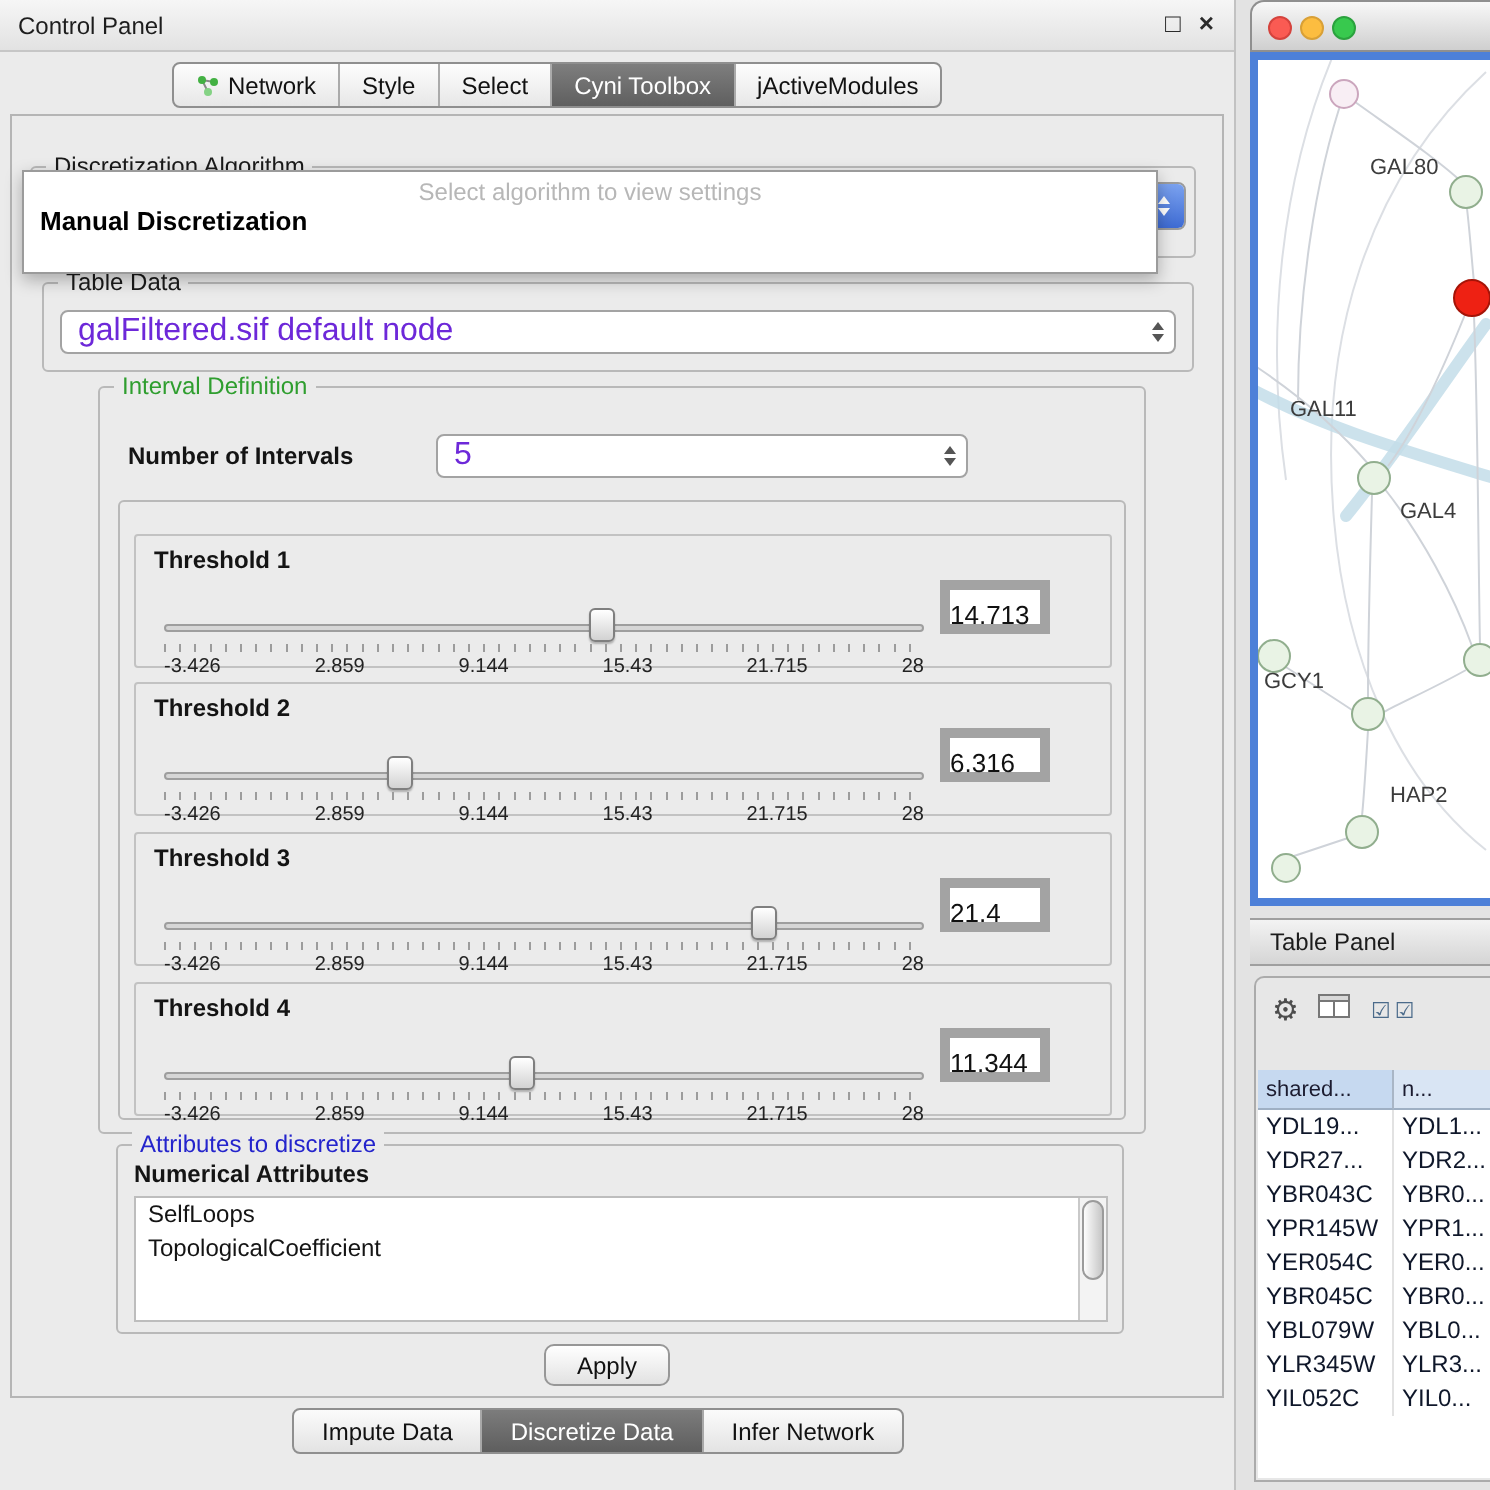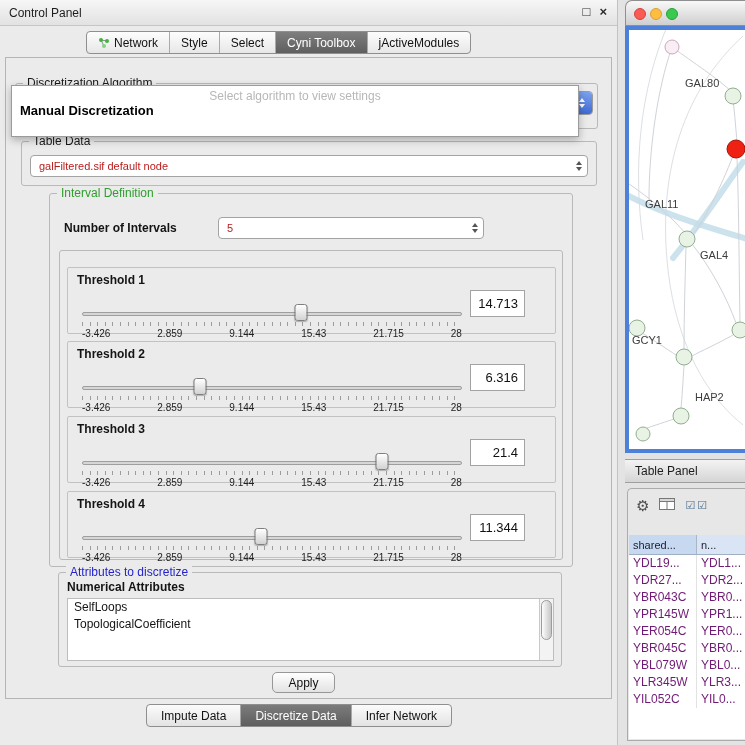--- a/index.html
+++ b/index.html
@@ -32,42 +32,42 @@
   .wtri-up { width:0; height:0; border-left:3px solid transparent; border-right:3px solid transparent; border-bottom:4px solid #fff; }
   .wtri-dn { width:0; height:0; border-left:3px solid transparent; border-right:3px solid transparent; border-top:4px solid #fff; }
 
   .popup { position:absolute; left:5px; top:27px; width:568px; height:52px; background:#fff; border:1px solid #9b9b9b; box-shadow:0 3px 8px rgba(0,0,0,.28); z-index:5; }
   .popup-hint { position:absolute; left:0; right:0; top:3px; text-align:center; font-size:12px; color:#b7b7b7; }
   .popup-opt  { position:absolute; left:8px; font-size:13px; color:#000; white-space:nowrap; }
   .popup-opt.bold { top:17px; font-weight:bold; }
   .popup-opt.plain { top:33px; }
 
   .combo { position:absolute; background:#fff; border:1px solid #a3a3a3; border-radius:4px; display:flex; align-items:center; }
-  .combo-text { font-size:11px; color:#b91c1c; padding-left:8px; white-space:nowrap; overflow:hidden; }
+  .combo-text { font-size:16px; color:#6d28d9; padding-left:8px; white-space:nowrap; overflow:hidden; }
   .stepper { margin-left:auto; margin-right:5px; display:flex; flex-direction:column; align-items:center; gap:2px; }
   .tri-up { width:0; height:0; border-left:3px solid transparent; border-right:3px solid transparent; border-bottom:4px solid #555; }
   .tri-dn { width:0; height:0; border-left:3px solid transparent; border-right:3px solid transparent; border-top:4px solid #555; }
 
   .gb-tabledata { left:15px; top:83px; width:576px; height:45px; }
   .td-combo { left:8px; right:8px; top:13px; height:22px; }
 
   .gb-interval { left:43px; top:135px; width:524px; height:374px; }
   .num-label { position:absolute; left:14px; top:27px; font-size:12px; font-weight:bold; color:#141414; }
   .num-combo { left:168px; top:23px; width:266px; height:22px; }
 
   .gb-thresholds { left:9px; top:56px; width:504px; height:310px; }
 
   .th-panel { position:absolute; left:7px; width:489px; height:67px; border:1px solid #c2c2c2; border-radius:2px; background:#ebebeb; }
   .th-name { position:absolute; left:9px; top:5px; font-size:12px; font-weight:bold; color:#141414; }
   .slider { position:absolute; left:14px; top:32px; width:380px; height:40px; }
   .track { position:absolute; left:0; right:0; top:12px; height:4px; background:#d6d6d6; border:1px solid #9e9e9e; border-radius:2px; }
   .thumb { position:absolute; top:4px; width:13px; height:17px; transform:translateX(-50%); background:linear-gradient(#ffffff,#d2d2d2); border:1px solid #7f7f7f; border-radius:3px; box-shadow:0 1px 1px rgba(0,0,0,.25); }
   .ticks { position:absolute; left:0; right:0; top:22px; height:4px; background:repeating-linear-gradient(to right,#9c9c9c 0,#9c9c9c 1px,transparent 1px,transparent 7.6px); }
   .scale { position:absolute; left:0; right:0; top:28px; display:flex; justify-content:space-between; font-size:10px; color:#222; }
-  .val-box { position:absolute; left:402px; top:22px; width:55px; height:27px; line-height:25px; background:#fff; border:1px solid #a3a3a3; text-align:right; padding-right:6px; font-size:13px; color:#111; }
+  .val-box { position:absolute; left:402px; top:22px; width:55px; height:27px; line-height:25px; background:#fff; border:5px solid #a3a3a3; text-align:left; padding-right:6px; font-size:13px; color:#111; }
 
   .gb-attrs { left:52px; top:514px; width:504px; height:95px; }
   .attrs-title { position:absolute; left:8px; top:7px; font-size:12px; font-weight:bold; color:#141414; }
   .listbox { position:absolute; left:8px; top:25px; width:487px; height:63px; background:#fff; border:1px solid #bdbdbd; overflow:hidden; }
   .list-item { height:17px; line-height:17px; font-size:12px; color:#141414; padding-left:6px; white-space:nowrap; }
   .vscroll { position:absolute; right:0; top:0; bottom:0; width:14px; background:#f3f3f3; border-left:1px solid #c9c9c9; }
   .vthumb { position:absolute; left:1px; right:1px; top:1px; height:40px; background:linear-gradient(90deg,#fdfdfd,#c6c6c6); border:1px solid #9b9b9b; border-radius:6px; }
 
   .apply-btn { position:absolute; left:266px; top:614px; width:63px; height:21px; font-family:"Liberation Sans",sans-serif; font-size:12px; color:#111; background:linear-gradient(#ffffff,#e2e2e2); border:1px solid #979797; border-radius:5px; }
 
@@ -98,21 +98,21 @@
   #table-panel { position:absolute; left:627px; top:488px; width:118px; height:253px; background:#e7e7e7; border:1px solid #ababab; border-right:none; border-top-left-radius:5px; }
   .tp-toolbar { position:absolute; left:8px; top:4px; height:24px; display:flex; gap:10px; align-items:center; }
   .tbi.gear { font-size:15px; color:#4d4d4d; line-height:1; }
   .tbi.checks { font-size:11px; color:#4a6a8a; letter-spacing:2px; white-space:nowrap; }
   .tp-grid { position:absolute; left:1px; top:46px; right:0; bottom:1px; background:#fff; overflow:hidden; }
   .tp-headrow { display:flex; height:20px; }
   .hcell { font-size:11px; line-height:20px; padding-left:4px; color:#1c1c30; border-right:1px solid #a9b6c6; border-bottom:1px solid #9fb0c4; white-space:nowrap; overflow:hidden; }
   .hcell.c1 { width:68px; background:#c6d9f0; }
   .hcell.c2 { flex:1; background:#d9e5f4; border-right:none; }
   .trow { display:flex; height:17px; }
-  .cell { font-size:12px; line-height:17px; padding-left:4px; color:#701a75; white-space:nowrap; overflow:hidden; }
+  .cell { font-size:12px; line-height:17px; padding-left:4px; color:#0f172a; white-space:nowrap; overflow:hidden; }
   .cell.c1 { width:68px; border-right:1px solid #e2e2e2; }
   .cell.c2 { flex:1; }
 </style>
 </head>
 <body>
 
 <div class="page">
 
   <section id="control-panel">
 

